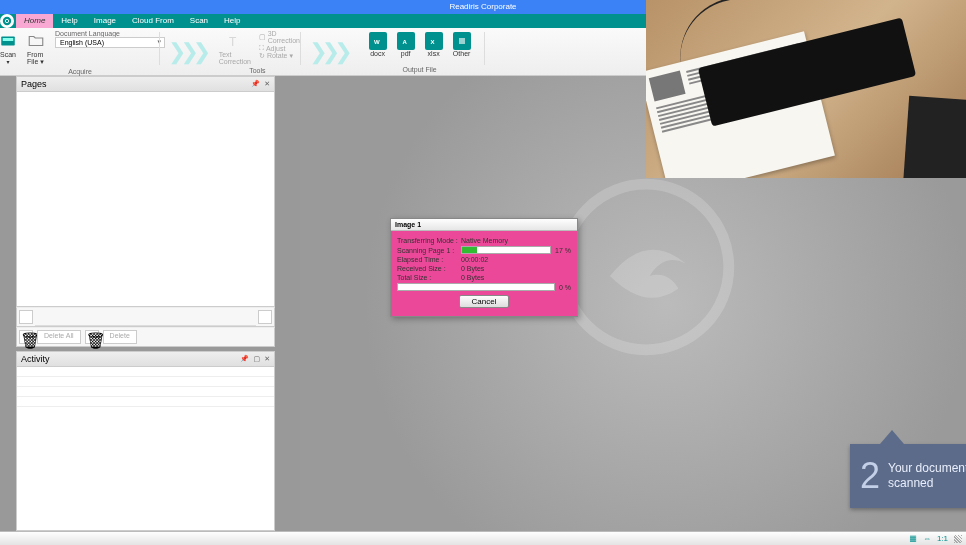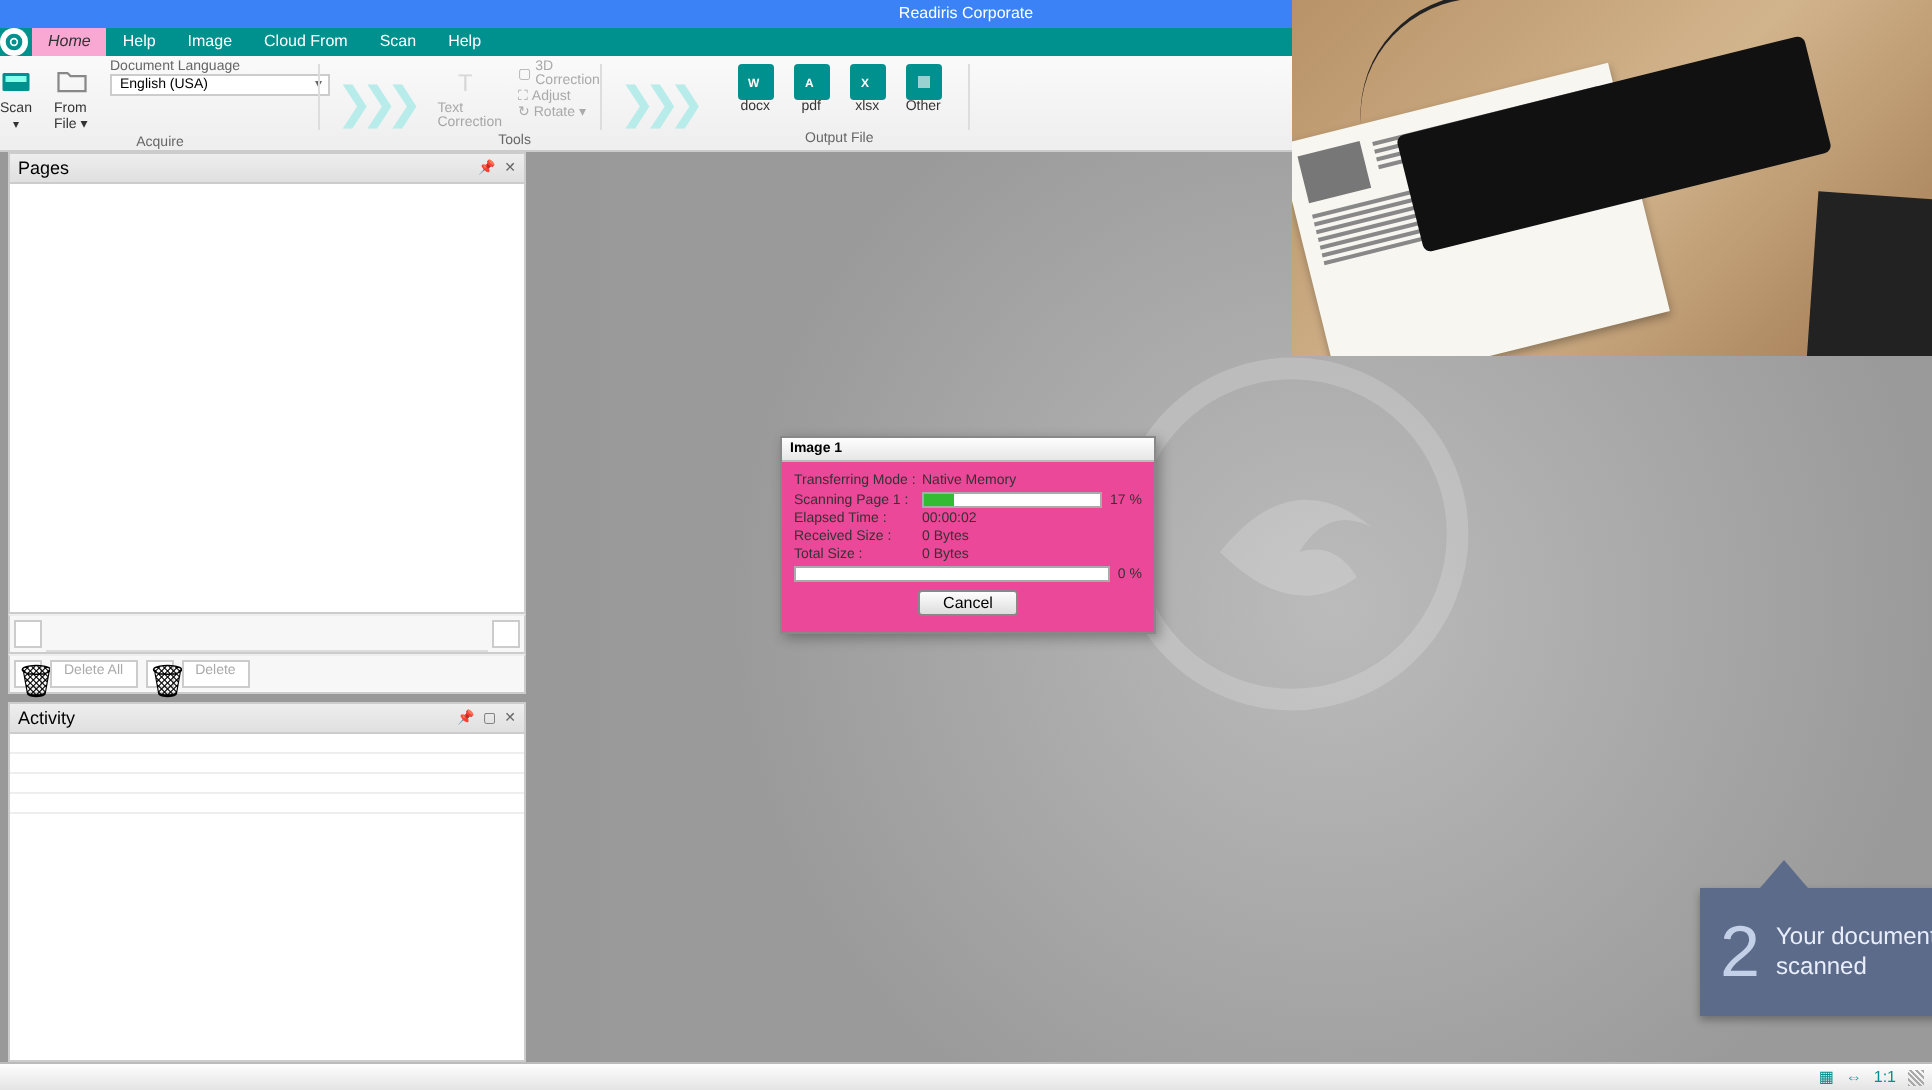--- a/index.html
+++ b/index.html
@@ -24,21 +24,21 @@
 .rbtn .icon { width: 18px; height: 18px; margin-bottom: 1px; }
 .rrow { display: flex; gap: 2px; }
 .langbox { border: 1px solid #ccc; background: #fff; font-size: 7px; padding: 1px 16px 1px 4px; width: 110px; position: relative; }
 .langbox::after { content: "▾"; position: absolute; right: 3px; top: 0; font-size: 7px; color: #666; }
 .chevrons { font-size: 22px; color: #b8ecea; letter-spacing: -6px; padding: 0 8px; align-self: center; }
 .minibtn { font-size: 7px; color: #aaa; display: flex; align-items: center; gap: 2px; }
 .filebtn { width: 18px; height: 18px; background: #00908d; border-radius: 2px; display: flex; align-items: center; justify-content: center; }
 .filebtn svg { width: 12px; height: 12px; }
 
 
-.left { position: absolute; left: 4px; top: 76px; width: 259px; bottom: 14px; display: flex; flex-direction: column; }
+.left { position: absolute; left: 16px; top: 76px; width: 259px; bottom: 14px; display: flex; flex-direction: column; }
 .panel { background: #fff; display: flex; flex-direction: column; }
 .panel-h { background: linear-gradient(#eee,#e0e0e0); border: 1px solid #ccc; font-size: 9px; padding: 2px 4px; display: flex; align-items: center; }
 .panel-h .ctrls { margin-left: auto; font-size: 7px; color: #666; display: flex; gap: 4px; }
 .pages-body { flex: 1; background: #fff; border: 1px solid #ccc; border-top: none; }
 .pages-toolbar { display: flex; border: 1px solid #ccc; border-top: 1px solid #eee; background: #f7f7f7; }
 .pages-toolbar .sq { width: 14px; height: 14px; border: 1px solid #ccc; margin: 2px; background: #fff; }
 .pages-toolbar .btn { font-size: 7px; color: #aaa; border: 1px solid #ccc; background: #fff; padding: 1px 6px; margin: 2px; }
 .activity-body { flex: 1; border: 1px solid #ccc; border-top: none; background: #fff; }
 .activity-body .row { height: 10px; border-bottom: 1px solid #eee; }
 

